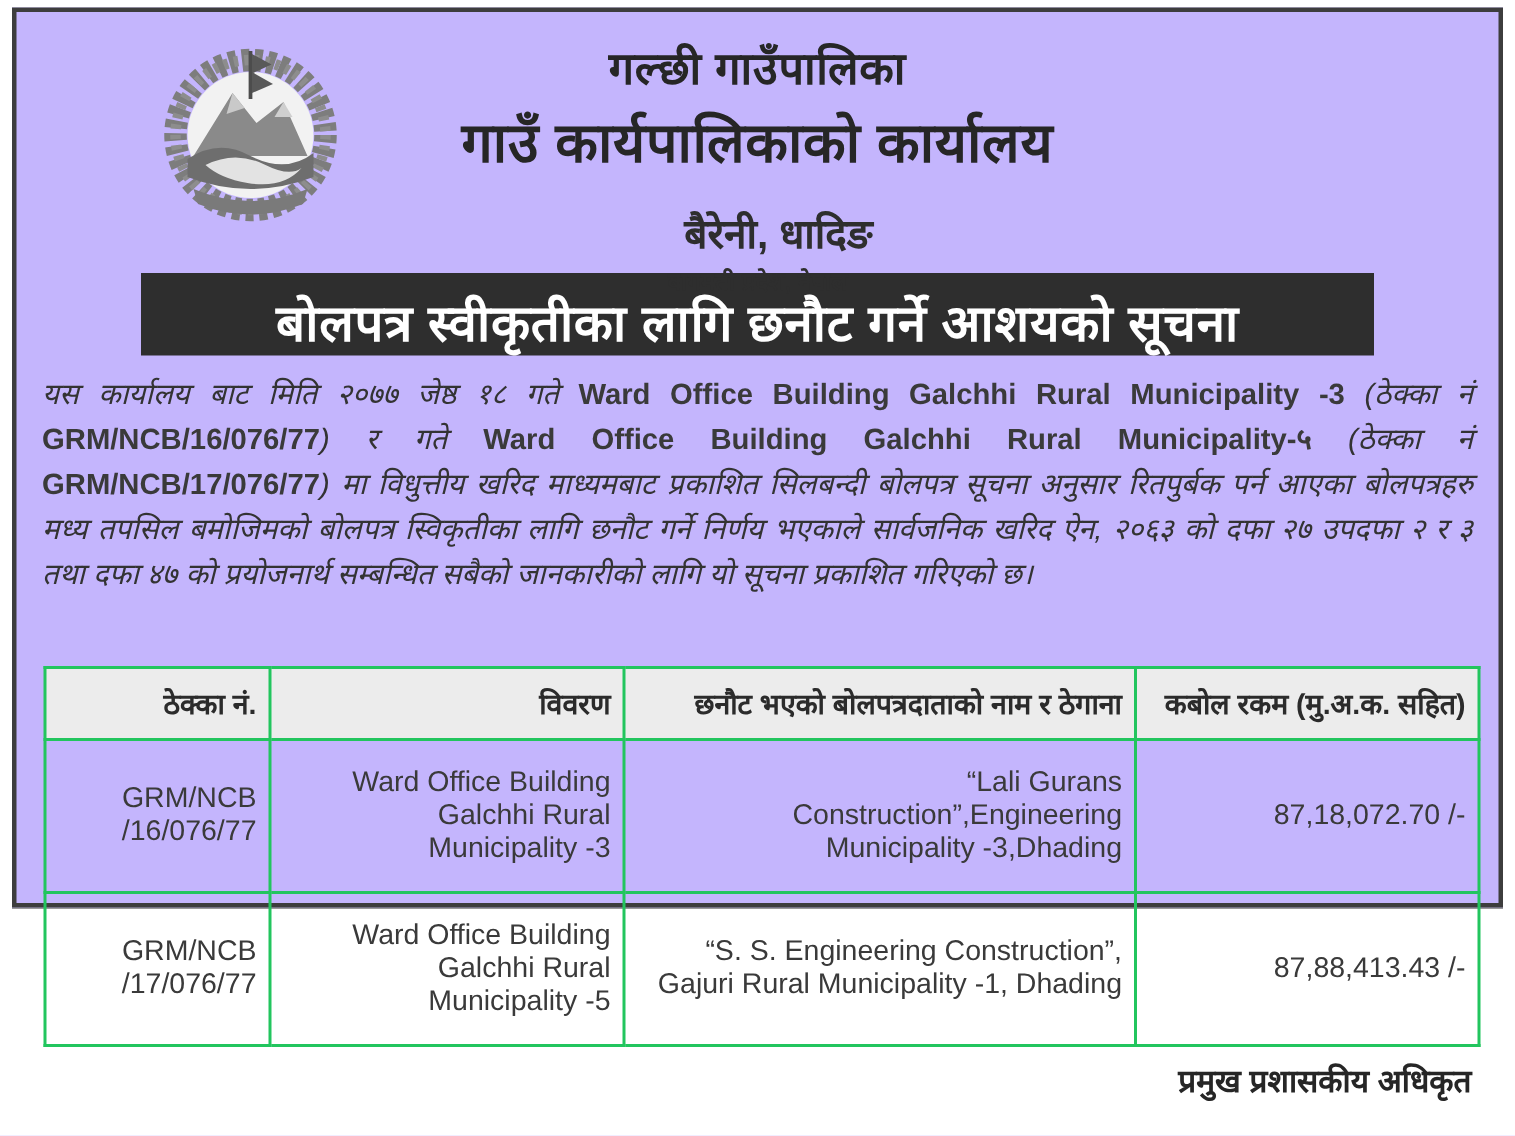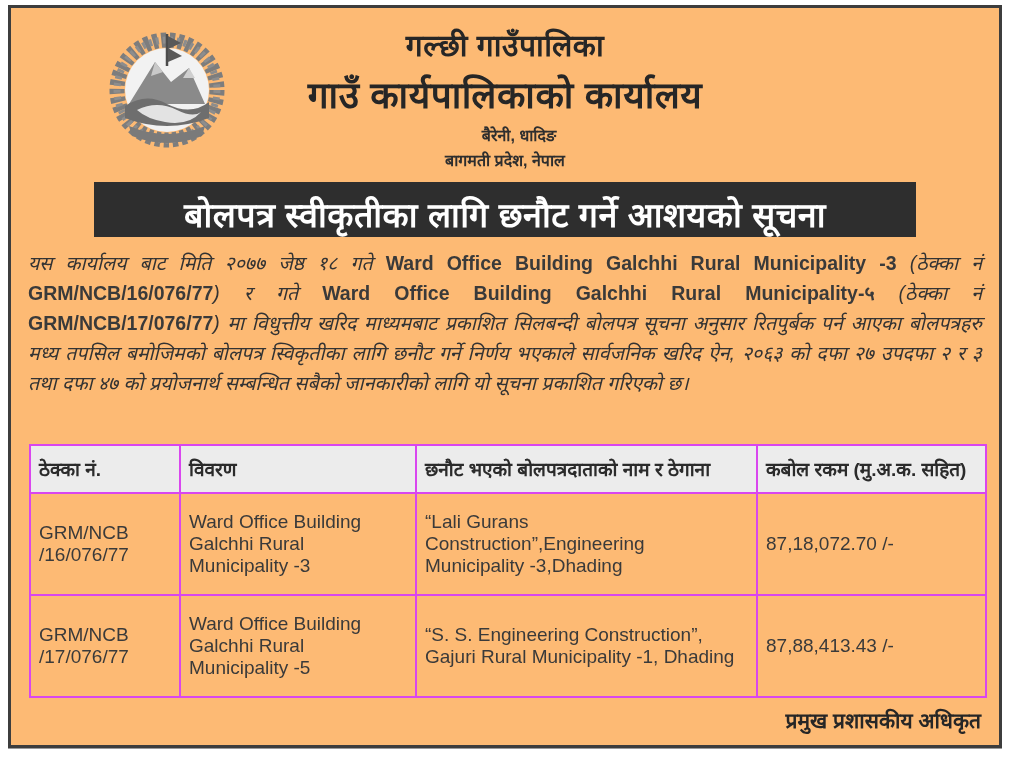--- a/index.html
+++ b/index.html
@@ -6,38 +6,38 @@
   html, body {
     width: 1010px; height: 757px;
     background: #ffffff;
     font-family: "Liberation Sans", "DejaVu Sans", sans-serif;
     color: #2b2b2b;
     overflow: hidden;
   }
   .frame {
     position: absolute;
     left: 8px; top: 5px;
-    width: 994px; height: 743px;
+    width: 994px; height: 600px;
     border: 3px solid #3d3d3d;
     box-shadow: 0 1px 0 #9a9a9a;
-    background: #fdba74;
+    background: #c4b5fd;
   }
   
   .header { position: relative; height: 168px; }
   .emblem {
     position: absolute; left: 90px; top: 18px;
     width: 132px; height: 128px;
   }
   .header-text {
     position: absolute; left: 0; right: 0; top: 16px;
     text-align: center;
   }
   .muni-name   { font-size: 30px; font-weight: bold; color: #262626; letter-spacing: .5px; }
   .office-name { font-size: 37px; font-weight: bold; color: #262626; margin-top: 3px; letter-spacing: .5px; }
-  .addr-line   { font-size: 16px; font-weight: bold; color: #2e2e2e; margin-top: 5px; padding-left: 28px; }
+  .addr-line   { font-size: 27px; font-weight: bold; color: #2e2e2e; margin-top: 17px; padding-left: 28px; }
   .prov-line   { font-size: 16px; font-weight: bold; color: #2e2e2e; margin-top: 3px; }
   
   .title-banner {
     margin: 6px auto 0 auto;
     width: 822px; height: 55px;
     background: #2e2e2e;
     color: #ffffff;
     display: flex; align-items: flex-end; justify-content: center;
     font-size: 34px; font-weight: bold;
     letter-spacing: .5px;
@@ -59,22 +59,22 @@
   .notice-body .ne { font-weight: normal; font-style: italic; }
   
   table.tender {
     position: absolute;
     left: 18px; top: 436px;
     width: 956px;
     border-collapse: collapse;
     table-layout: fixed;
   }
   table.tender th, table.tender td {
-    border: 2px solid #d946ef;
-    text-align: left;
+    border: 2px solid #22c55e;
+    text-align: right;
     vertical-align: middle;
     padding: 4px 8px;
   }
   table.tender th {
     background: #ececec;
     font-size: 19px;
     font-weight: bold;
     color: #2b2b2b;
     height: 48px;
   }

